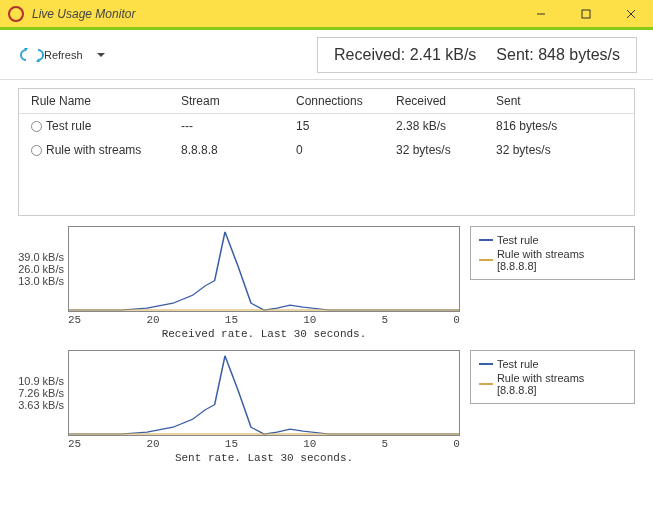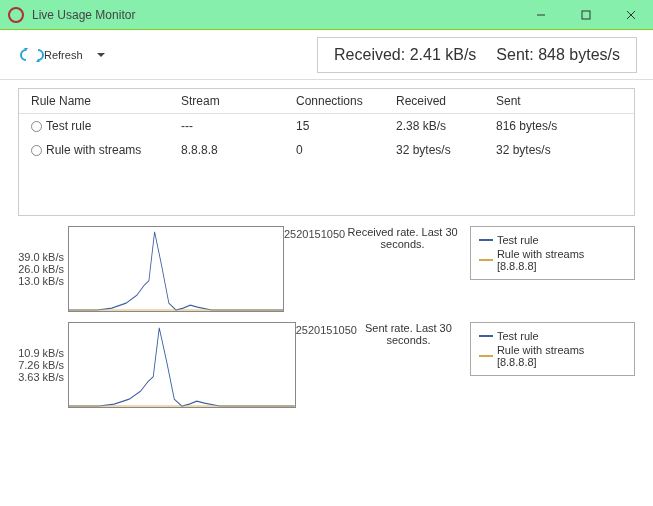--- a/index.html
+++ b/index.html
@@ -7,25 +7,26 @@
     font-family: "Segoe UI", Tahoma, sans-serif;
     font-size: 12px;
     background: #fff;
     color: #333;
     width: 653px;
     height: 506px;
     overflow: hidden;
   }
   .titlebar {
     height: 30px;
-    background: #86efac;
-    border-bottom: 1px solid #84cc16;
+    background: #fde047;
+    border-bottom: 3px solid #84cc16;
     display: flex;
     align-items: center;
     padding-left: 8px;
+    font-style: italic;
   }
   .titlebar .app-icon {
     width: 16px; height: 16px;
     border: 2px solid #b03030;
     border-radius: 50%;
     margin-right: 8px;
     position: relative;
   }
   .titlebar .title { color: #444; font-size: 12px; }
   .win-controls { margin-left: auto; display: flex; }
@@ -109,21 +110,21 @@
     width: 50px;
     display: flex;
     flex-direction: column;
     justify-content: center;
     align-items: flex-end;
     padding-right: 4px;
     font-size: 11px;
     color: #444;
     height: 86px;
   }
-  .chart-plot-wrap { flex: 1; display: flex; flex-direction: row; }
+  .chart-plot-wrap { flex: 1; display: flex; flex-direction: column; font-family: Liberation Mono, monospace; }
   .chart-plot {
     border: 1px solid #888;
     height: 86px;
     background: #fff;
     position: relative;
   }
   .chart-plot svg { width: 100%; height: 100%; }
   .x-axis {
     display: flex;
     justify-content: space-between;

